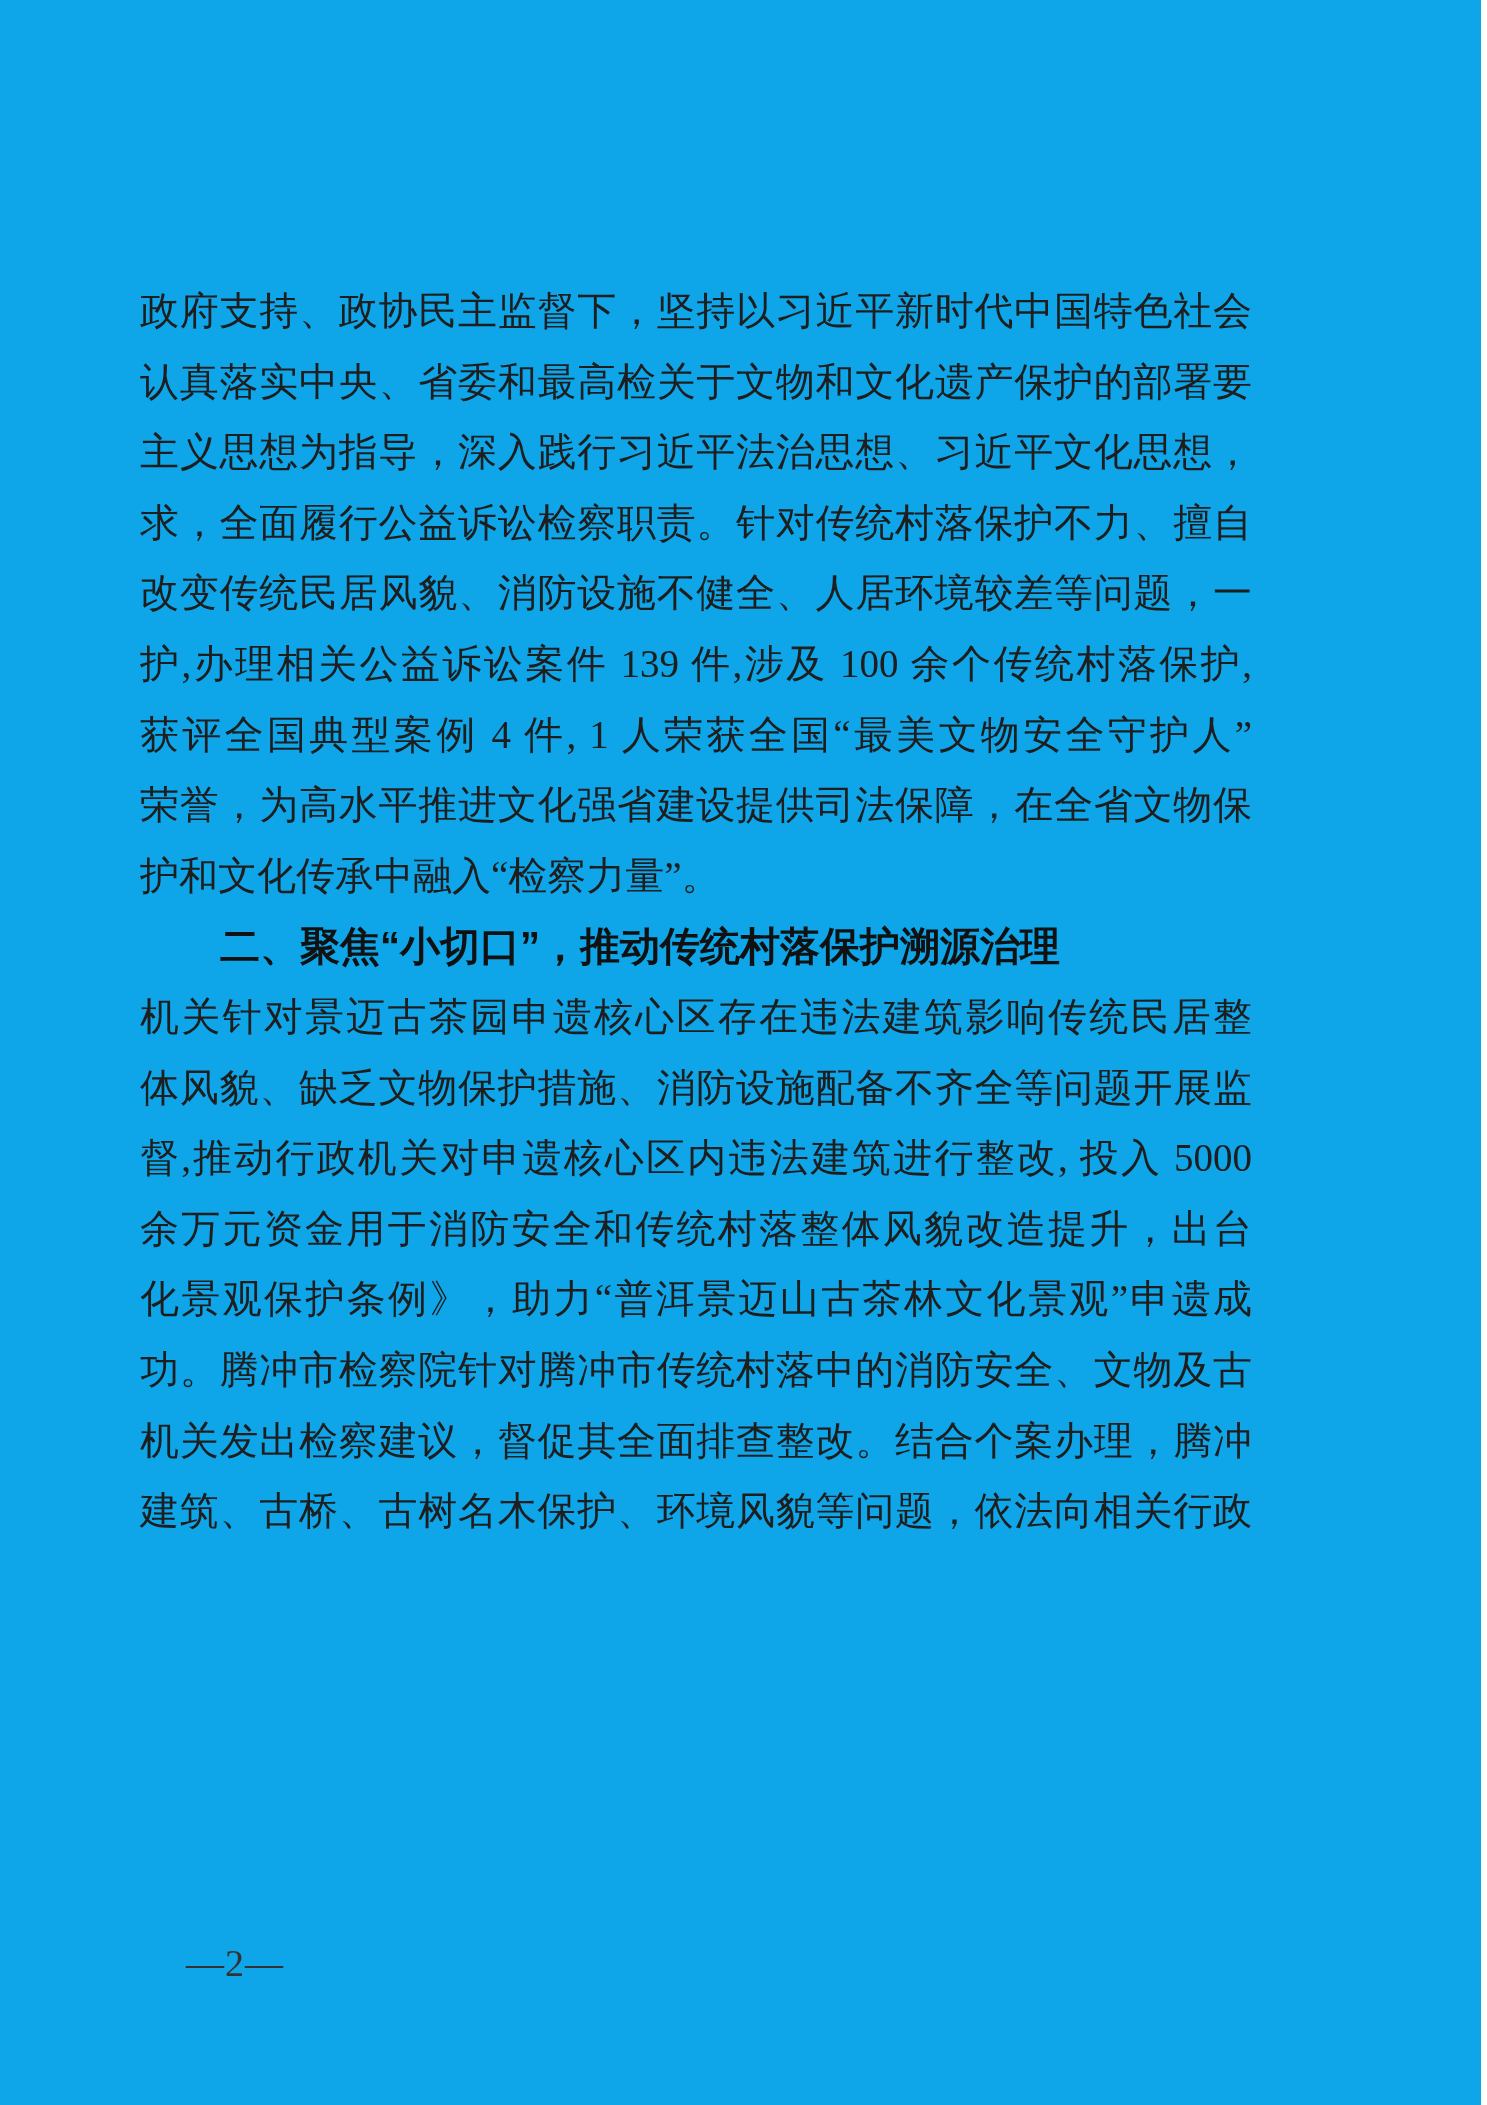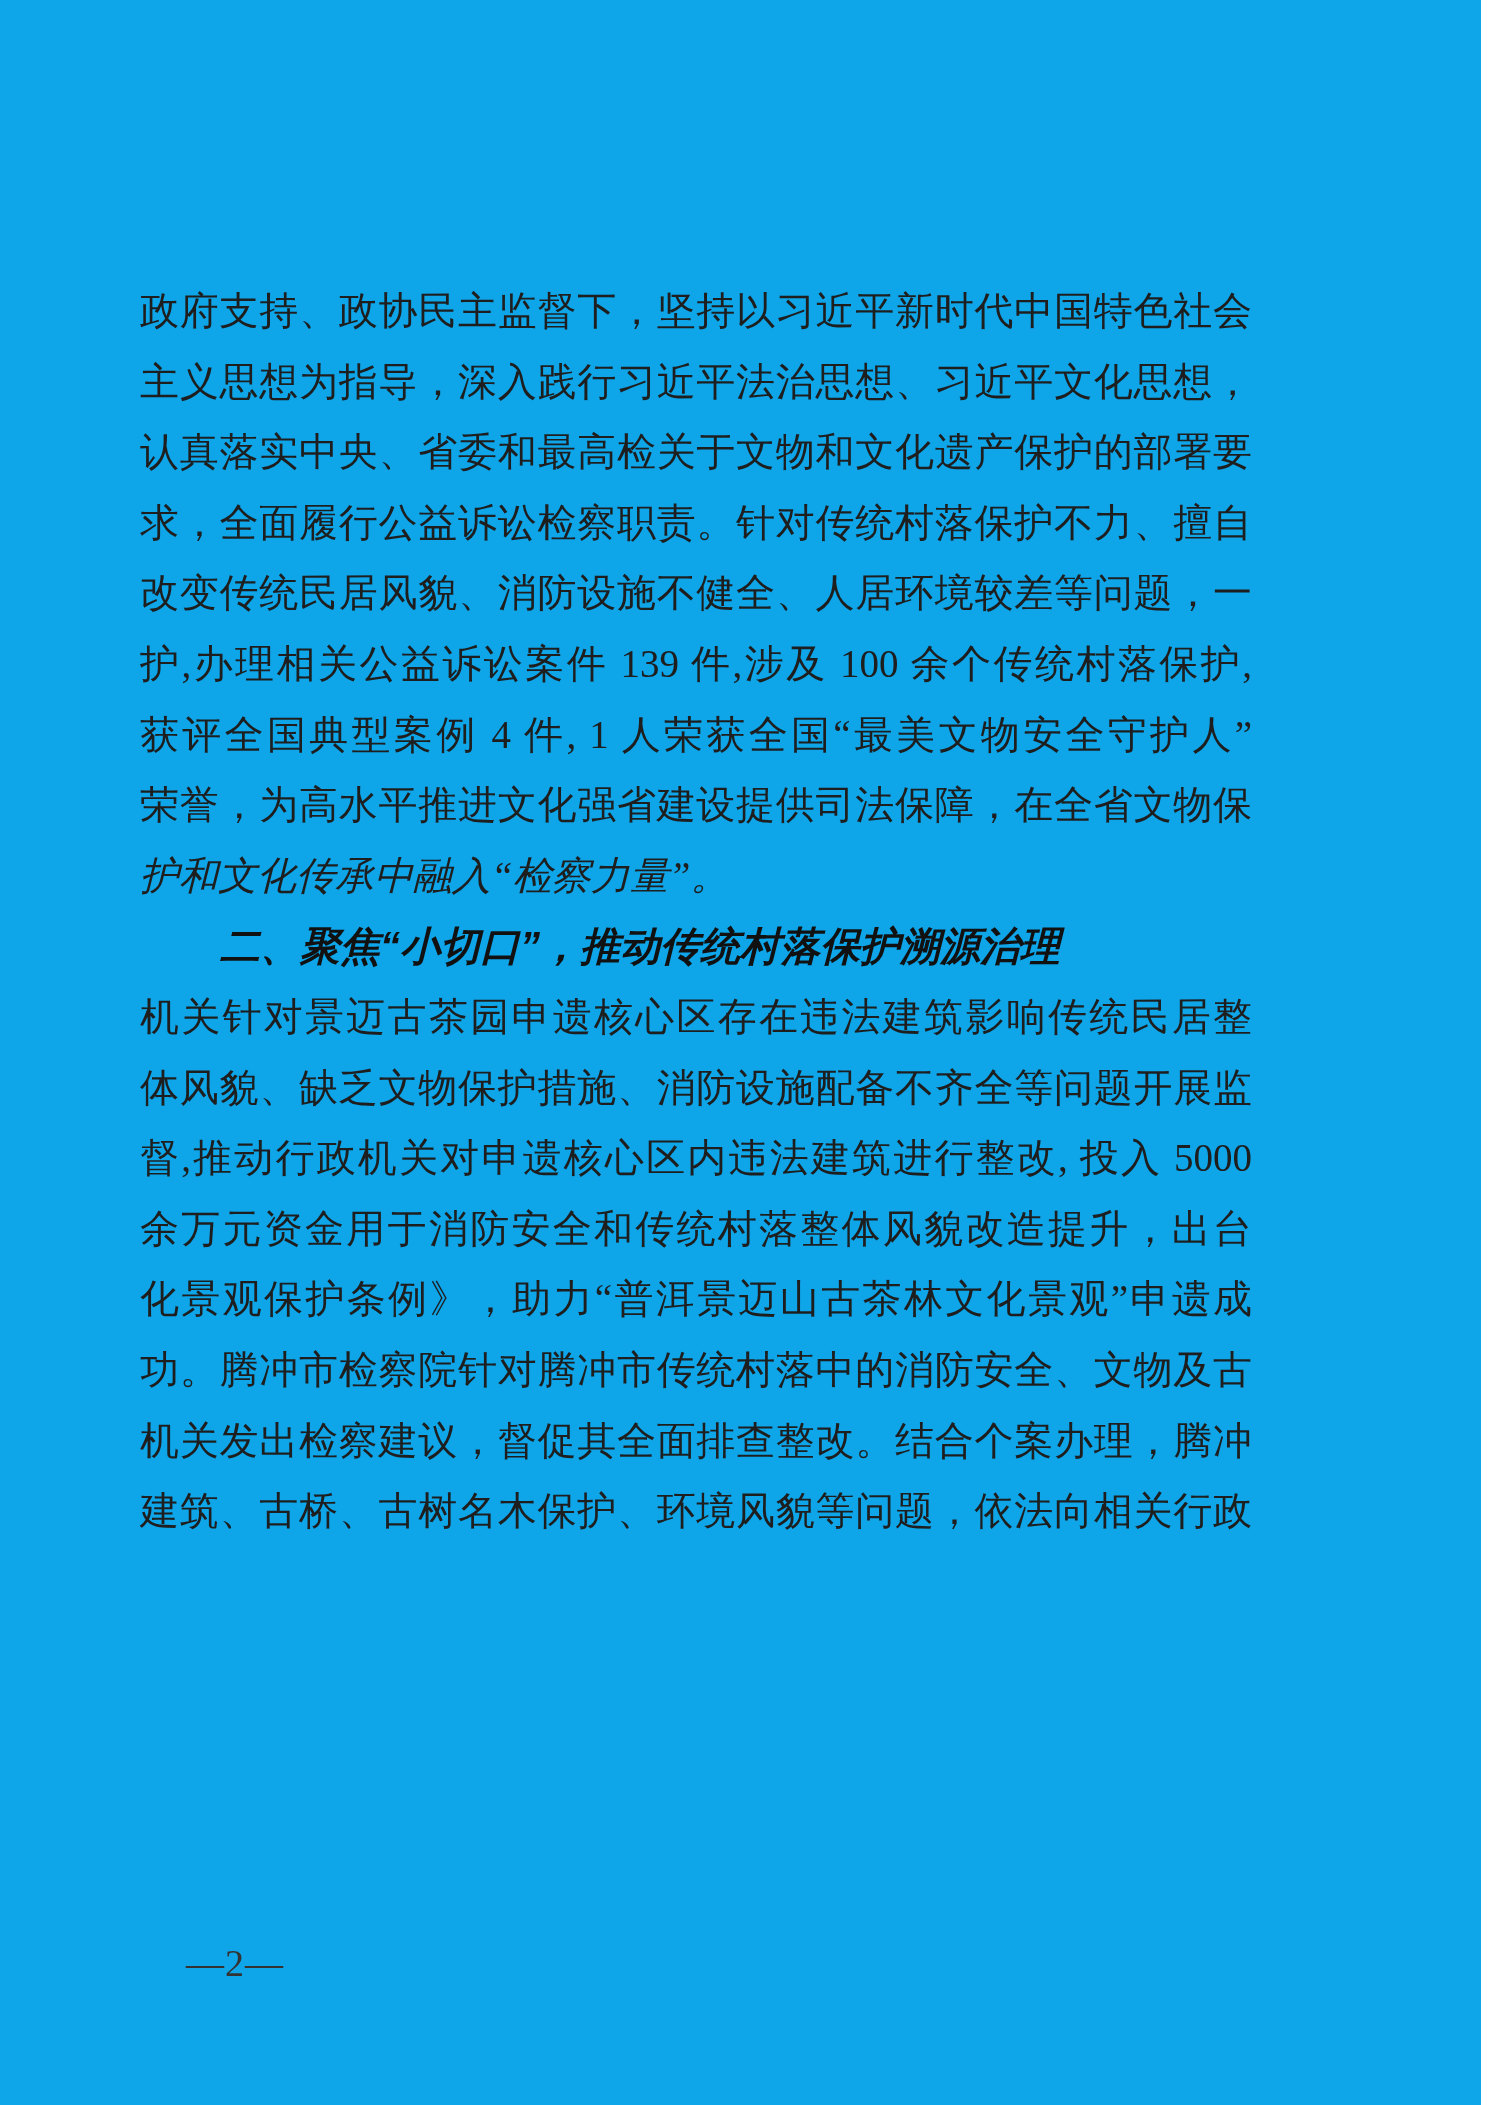--- a/index.html
+++ b/index.html
@@ -30,21 +30,20 @@
     white-space: nowrap;
     text-align: justify;
     text-align-last: justify;
     text-justify: inter-character;
     white-space: normal;
     overflow: hidden;
   }
   .line.short {
     text-align: left;
     text-align-last: left;
-    font-style: italic;
   }
   .indent {
     text-indent: 2em;
   }
   .heading {
     font-family: "Liberation Sans", "DejaVu Sans", sans-serif;
     font-weight: bold;
     color: #111111;
     text-align: left;
     text-align-last: left;
@@ -60,22 +59,22 @@
     letter-spacing: 1px;
     font-family: "Liberation Serif", "DejaVu Serif", serif;
   }
 </style>
 </head>
 <body>
 
 <div class="page">
   <div class="text-block">
     <div class="line">政府支持、政协民主监督下，坚持以习近平新时代中国特色社会</div>
+    <div class="line">认真落实中央、省委和最高检关于文物和文化遗产保护的部署要</div>
     <div class="line">主义思想为指导，深入践行习近平法治思想、习近平文化思想，</div>
-    <div class="line">认真落实中央、省委和最高检关于文物和文化遗产保护的部署要</div>
     <div class="line">求，全面履行公益诉讼检察职责。针对传统村落保护不力、擅自</div>
     <div class="line">改变传统民居风貌、消防设施不健全、人居环境较差等问题，一</div>
     <div class="line">护,办理相关公益诉讼案件 139 件,涉及 100 余个传统村落保护,</div>
     <div class="line">获评全国典型案例 4 件, 1 人荣获全国“最美文物安全守护人”</div>
     <div class="line">荣誉，为高水平推进文化强省建设提供司法保障，在全省文物保</div>
     <div class="line short">护和文化传承中融入“检察力量”。</div>
 
     <div class="line short heading indent">二、聚焦“小切口”，推动传统村落保护溯源治理</div>
 
     <div class="line">机关针对景迈古茶园申遗核心区存在违法建筑影响传统民居整</div>

